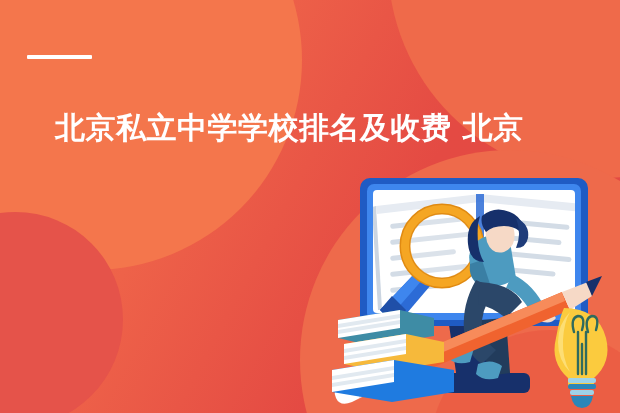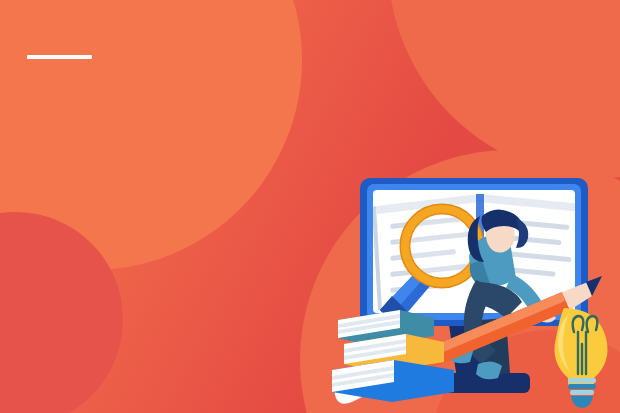--- a/index.html
+++ b/index.html
@@ -98,20 +98,21 @@
 <div id="banner">
 
   <div class="blob blob-main"></div>
   <div class="blob blob-topright"></div>
   <div class="blob blob-bottomleft"></div>
   <div class="blob blob-bottomright"></div>
   <div class="blob blob-lowright"></div>
 
   <div id="rule"></div>
 
+  <div id="title">北京私立中学学校排名及收费 北京</div>
 
   <div id="illustration">
     <svg viewBox="0 0 290 245" width="290" height="245" xmlns="http://www.w3.org/2000/svg">
 
       <g>
 
         <path d="M118 150 L150 150 L168 218 L128 218 Z" fill="#17306B"></path>
         <rect x="104" y="205" width="96" height="20" rx="6" fill="#17306B"></rect>
 
         <rect x="30" y="10" width="228" height="148" rx="10" fill="#1F5BC4"></rect>

